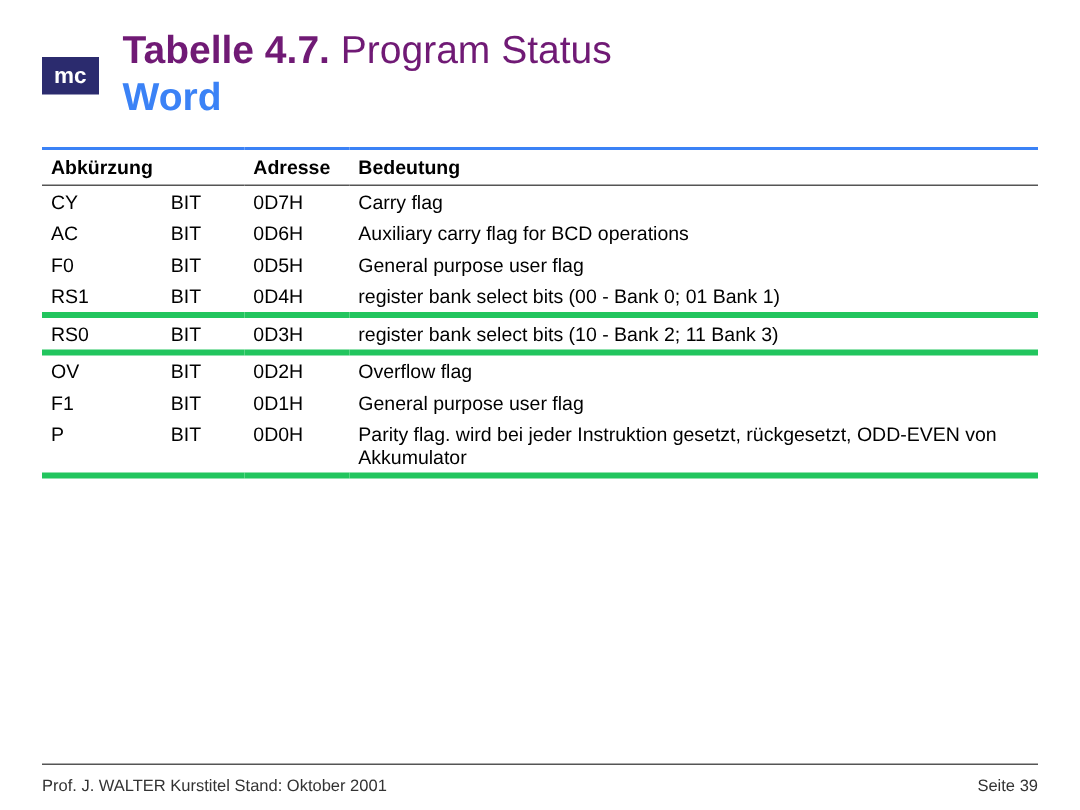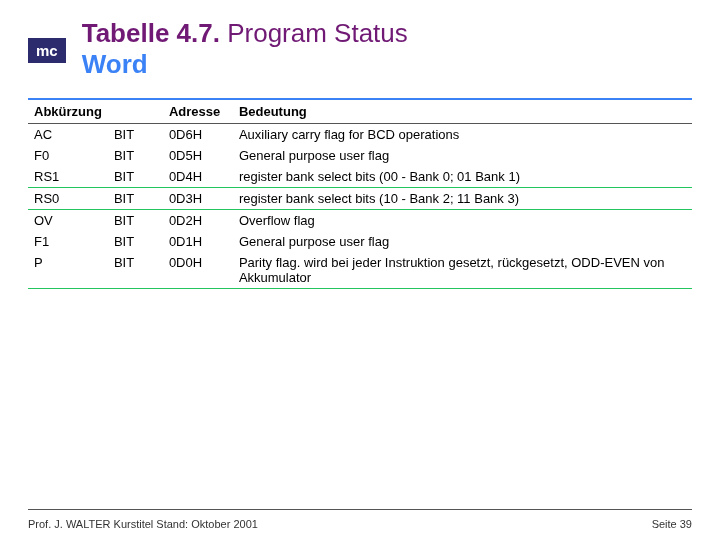--- a/index.html
+++ b/index.html
@@ -81,21 +81,21 @@
       padding: 4px 6px;
       font-weight: bold;
       font-size: 13px;
     }
 
     tbody tr {
       border-bottom: none;
     }
 
     tbody tr.section-end {
-      border-bottom: 1px solid #22c55e;
+      border-bottom: 4px solid #22c55e;
     }
 
     tbody td {
       padding: 3px 6px;
       font-size: 13px;
       vertical-align: top;
     }
 
     td.abbr { width: 60px; }
     td.type { width: 55px; }
@@ -131,20 +131,26 @@
     <table>
       <thead>
         <tr>
           <th class="abbr">Abkürzung</th>
           <th class="type"></th>
           <th class="addr">Adresse</th>
           <th class="desc">Bedeutung</th>
         </tr>
       </thead>
       <tbody id="table-body">
+      <tr>
+            <td class="abbr">CY</td>
+            <td class="type">BIT</td>
+            <td class="addr">0D7H</td>
+            <td class="desc">Carry flag</td>
+          </tr>
           <tr>
             <td class="abbr">AC</td>
             <td class="type">BIT</td>
             <td class="addr">0D6H</td>
             <td class="desc">Auxiliary carry flag for BCD operations</td>
           </tr>
           <tr>
             <td class="abbr">F0</td>
             <td class="type">BIT</td>
             <td class="addr">0D5H</td>

